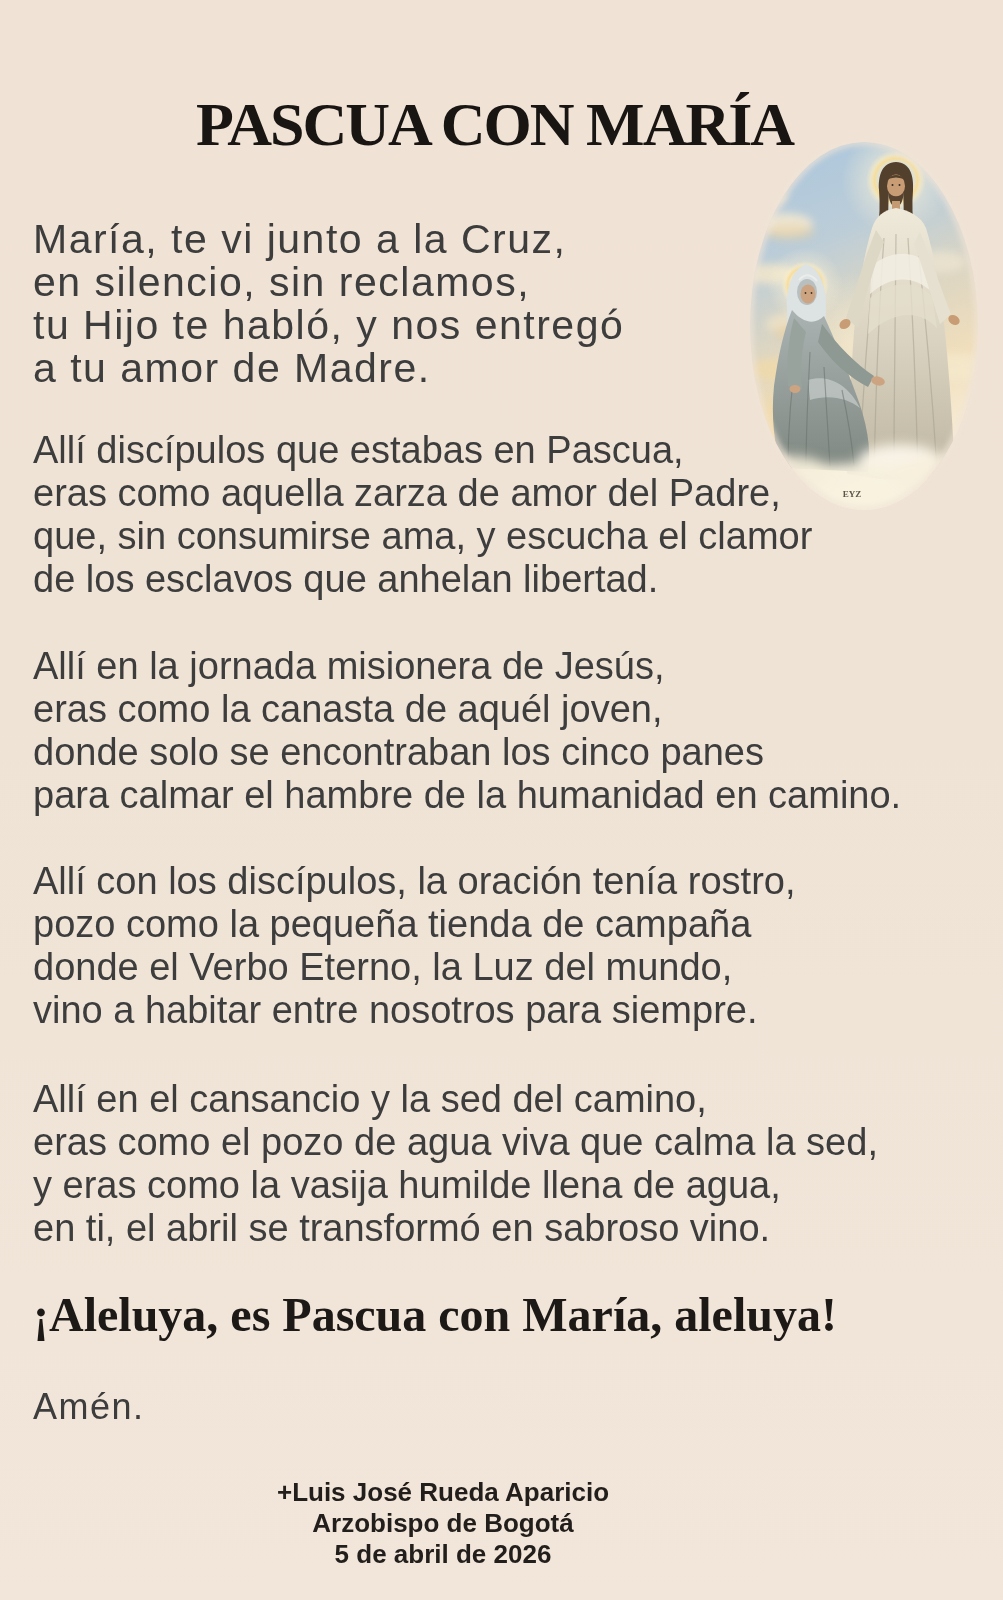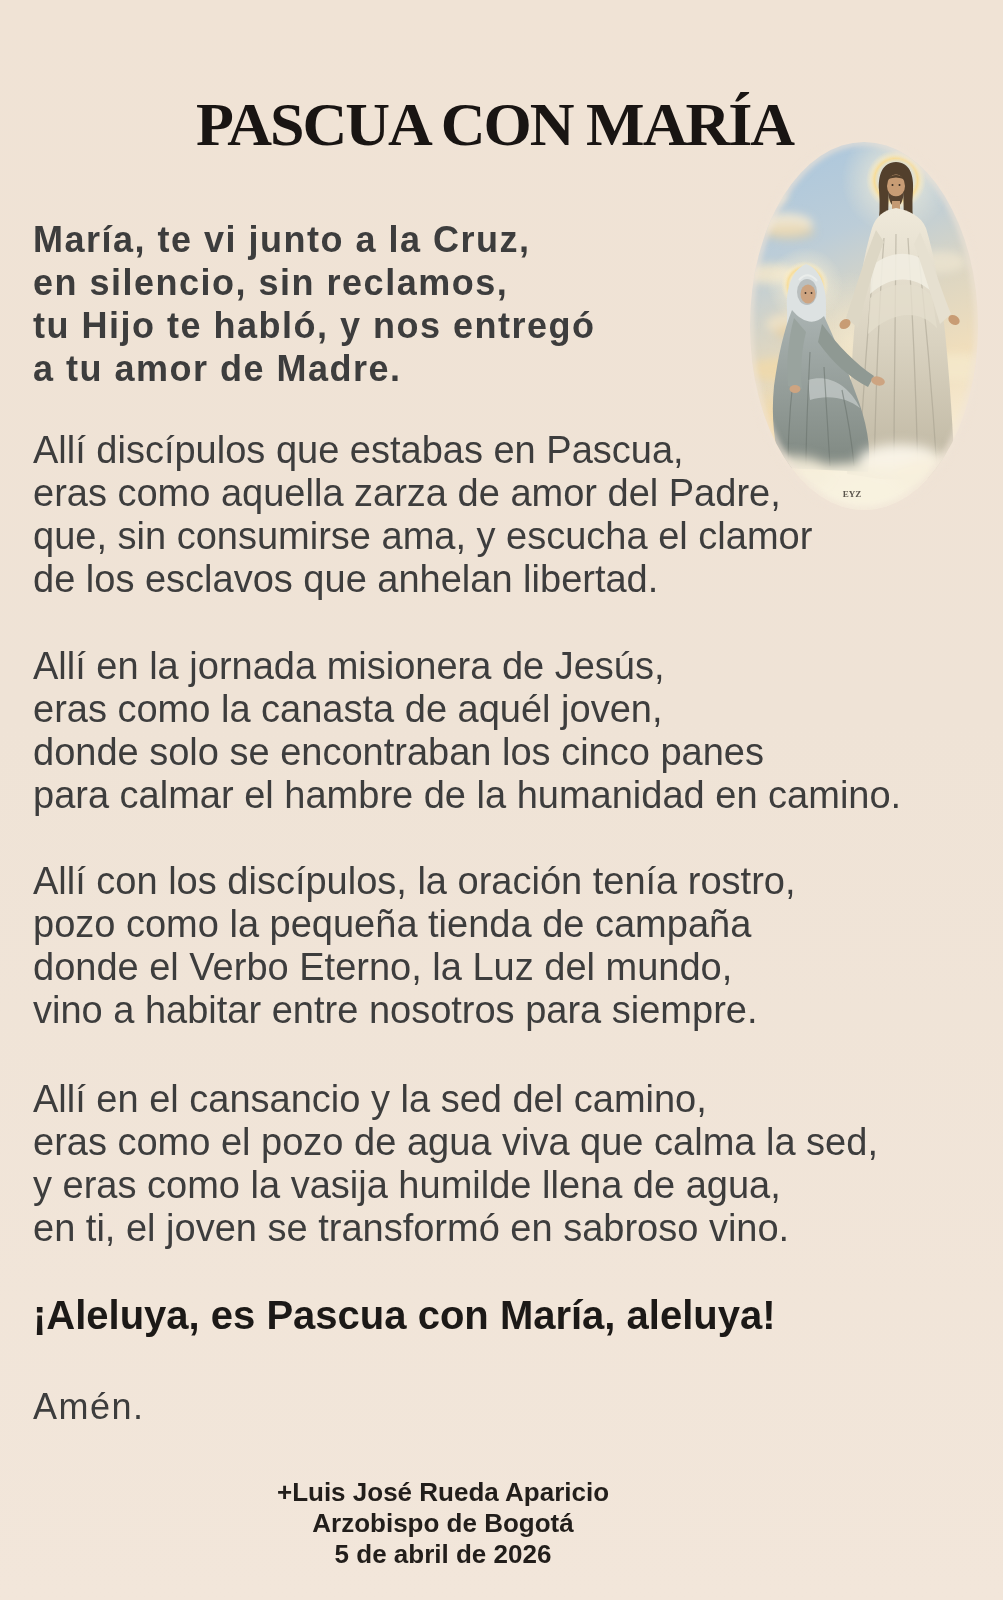--- a/index.html
+++ b/index.html
@@ -20,26 +20,26 @@
     font-weight:bold;
     font-size:62px;line-height:64px;letter-spacing:-2px;
     color:#191513;
     white-space:nowrap;
   }
   .stanza{
     position:absolute;left:33px;
     font-size:38px;line-height:43px;letter-spacing:0px;
     color:#3d3d3d;white-space:nowrap;
   }
-  .stanza.first{font-size:36px;letter-spacing:1.5px;font-weight:bold;}
+  .stanza.first{font-size:41px;letter-spacing:1.5px;}
   .s1{top:218px}.s2{top:429px}.s3{top:645px}.s4{top:860px}.s5{top:1078px}
   .acclamation{
     position:absolute;left:33px;top:1291px;
-    font-family:Liberation Sans, sans-serif;font-weight:bold;
-    font-size:40px;line-height:48px;color:#1c1917;white-space:nowrap;
+    font-family:Liberation Serif, serif;font-weight:bold;
+    font-size:48px;line-height:48px;color:#1c1917;white-space:nowrap;
   }
   .amen{
     position:absolute;left:33px;top:1373px;
     font-size:36px;line-height:44px;letter-spacing:1.5px;color:#3d3d3d;margin-top:12px;
   }
   .signature{
     position:absolute;left:443px;top:1459px;transform:translateX(-50%);
     text-align:center;
     font-family:Liberation Sans, sans-serif;font-weight:bold;
     font-size:26px;line-height:31px;color:#221e1b;white-space:nowrap;margin-top:18px;
@@ -207,21 +207,21 @@
     <div>Allí con los discípulos, la oración tenía rostro,</div>
     <div>pozo como la pequeña tienda de campaña</div>
     <div>donde el Verbo Eterno, la Luz del mundo,</div>
     <div>vino a habitar entre nosotros para siempre.</div>
   </div>
 
   <div class="stanza s5">
     <div>Allí en el cansancio y la sed del camino,</div>
     <div>eras como el pozo de agua viva que calma la sed,</div>
     <div>y eras como la vasija humilde llena de agua,</div>
-    <div>en ti, el joven se transformó en sabroso vino.</div>
+    <div>en ti, el abril se transformó en sabroso vino.</div>
   </div>
 
   <div class="acclamation">¡Aleluya, es Pascua con María, aleluya!</div>
 
   <div class="amen">Amén.</div>
 
   <div class="signature">
     <div>+Luis José Rueda Aparicio</div>
     <div>Arzobispo de Bogotá</div>
     <div>5 de abril de 2026</div>

